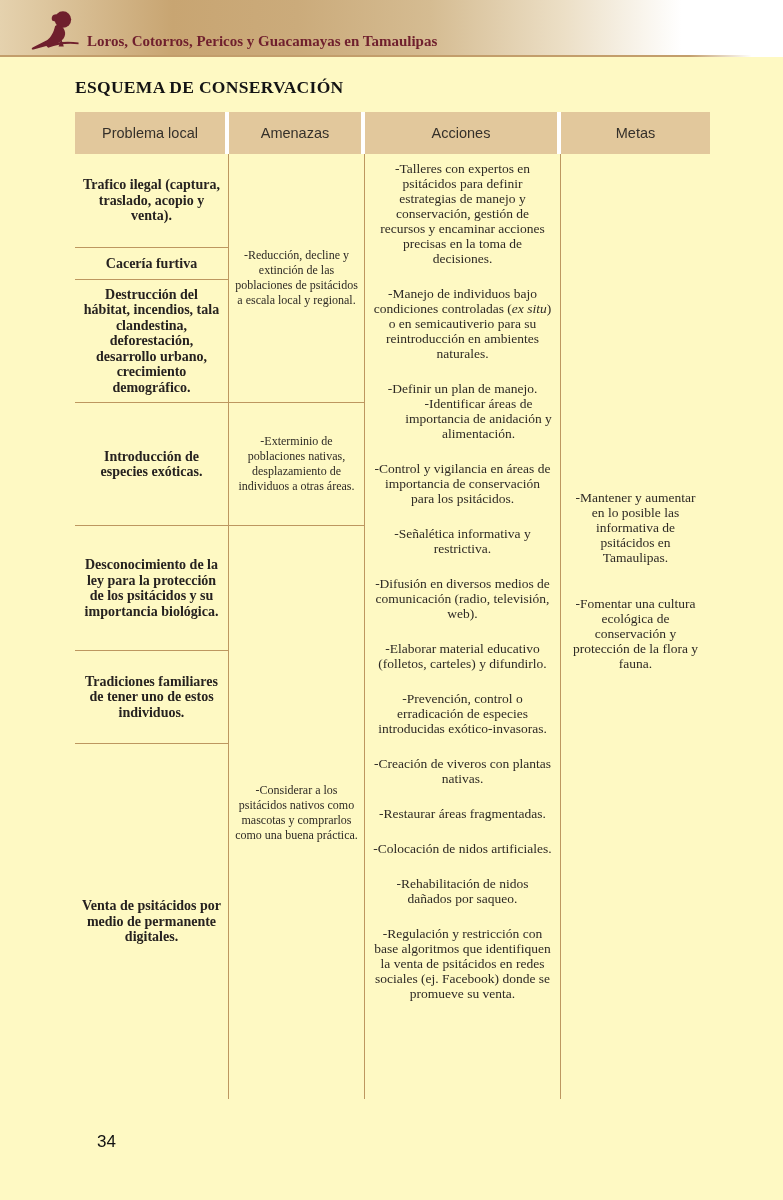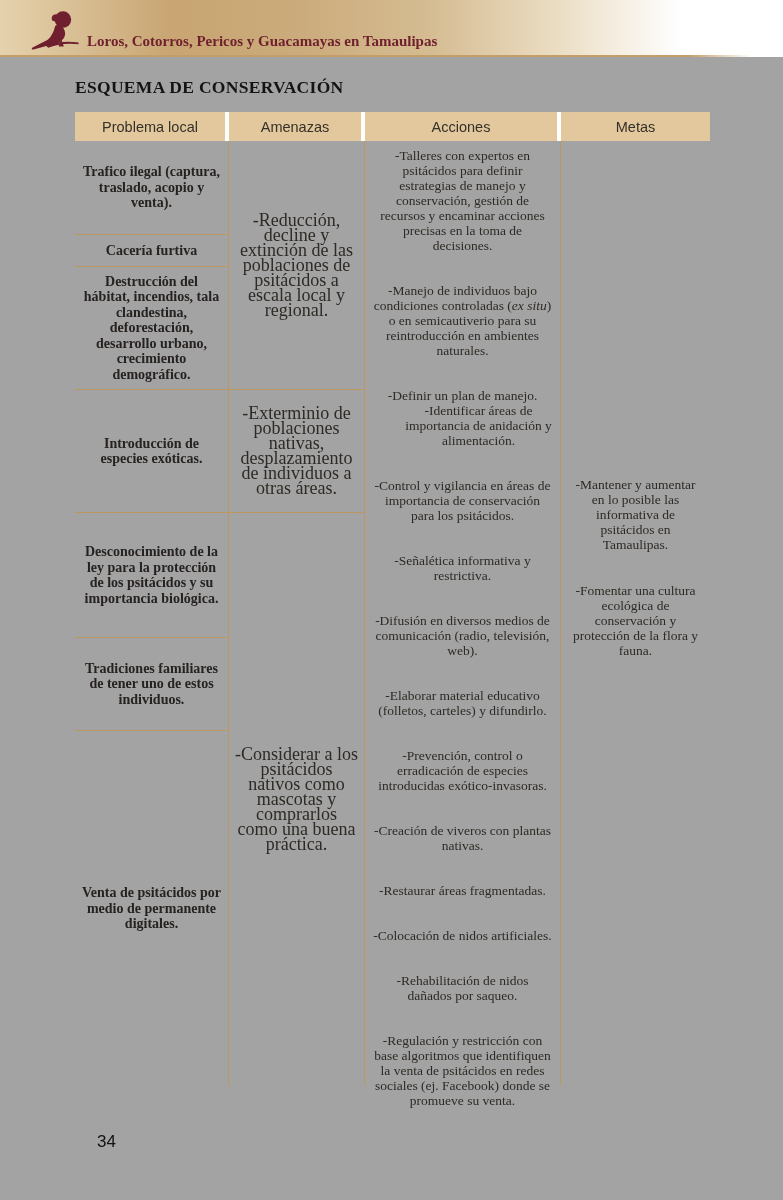--- a/index.html
+++ b/index.html
@@ -1,19 +1,19 @@
 <!DOCTYPE html>
 <html lang="es"><head>
 <meta charset="utf-8">
 <style>
   * { box-sizing: border-box; margin: 0; padding: 0; }
   html, body { background: #ffffff; }
   body { width: 783px; font-family: "Liberation Serif", serif; color: #2e2a25; }
 
-  .page { position: relative; width: 783px; height: 1200px; background: #a3a3a3; overflow: hidden; }
+  .page { position: relative; width: 783px; height: 1200px; background: #fef9c3; overflow: hidden; }
 
   
   .band {
     position: relative; height: 57px; width: 100%;
     background: linear-gradient(90deg, #e5d2ae 0%, #c8a572 22%, #cbab7b 38%, #d5bc92 55%, #ecdfc6 72%, #ffffff 87%, #ffffff 100%);
     display: flex; align-items: flex-end; padding: 0 0 5px 30px;
   }
   .band::after {
     content: ""; position: absolute; left: 0; bottom: 0; height: 2px; width: 100%;
     background: linear-gradient(90deg, #c39e6b 0%, #c39e6b 88%, rgba(195,158,107,0) 96%);
@@ -23,21 +23,21 @@
 
   
   .page-title {
     margin: 20px 8px 0 75px; font-size: 17.5px; font-weight: bold; color: #141414;
     letter-spacing: 0.3px; font-family: "Liberation Serif", serif;
   }
 
   
   .tbl { margin: 14px 0 0 75px; width: 635px; }
   .thead {
-    display: grid; grid-template-columns: 154px 136px 196px 149px; height: 29px;
+    display: grid; grid-template-columns: 154px 136px 196px 149px; height: 42px;
   }
   .th {
     background: #e2c89c; display: flex; align-items: center; justify-content: center;
     font-family: "Liberation Sans", sans-serif; font-size: 14.5px; color: #35302a;
   }
   .th.sep { border-right: 4px solid #ffffff; }
 
   .tbody {
     display: grid;
     grid-template-columns: 154px 136px 196px 149px;
@@ -45,25 +45,25 @@
   }
   .cell { text-align: center; }
   .vline { border-right: 1.5px solid #bd9760; }
   .hline { border-bottom: 1.5px solid #bd9760; }
 
   .c-prob {
     font-weight: bold; font-size: 14px; line-height: 15.5px; color: #262220;
     display: flex; align-items: center; justify-content: center; padding: 2px 6px;
   }
   .c-amz {
-    font-size: 18px; line-height: 15px;
+    font-size: 12px; line-height: 15px;
     display: flex; align-items: center; justify-content: center; padding: 2px 6px; text-align: center;
   }
   .c-acc { font-size: 13.5px; line-height: 15px; padding: 7px 8px 0; }
-  .c-acc p { margin-top: 30px; white-space: pre-line; }
+  .c-acc p { margin-top: 20px; white-space: pre-line; }
   .c-acc p:first-child { margin-top: 0; }
   .c-acc p.joined { margin-top: 0; margin-left: 32px; }
   .c-met { font-size: 13.5px; line-height: 15px; padding: 336px 8px 0; }
   .c-met p + p { margin-top: 31px; }
 
   
   .page-number {
     position: absolute; left: 88px; top: 1132px;
     font-family: "Liberation Sans", sans-serif; font-size: 17px; color: #111; margin-left: 9px;
   }

